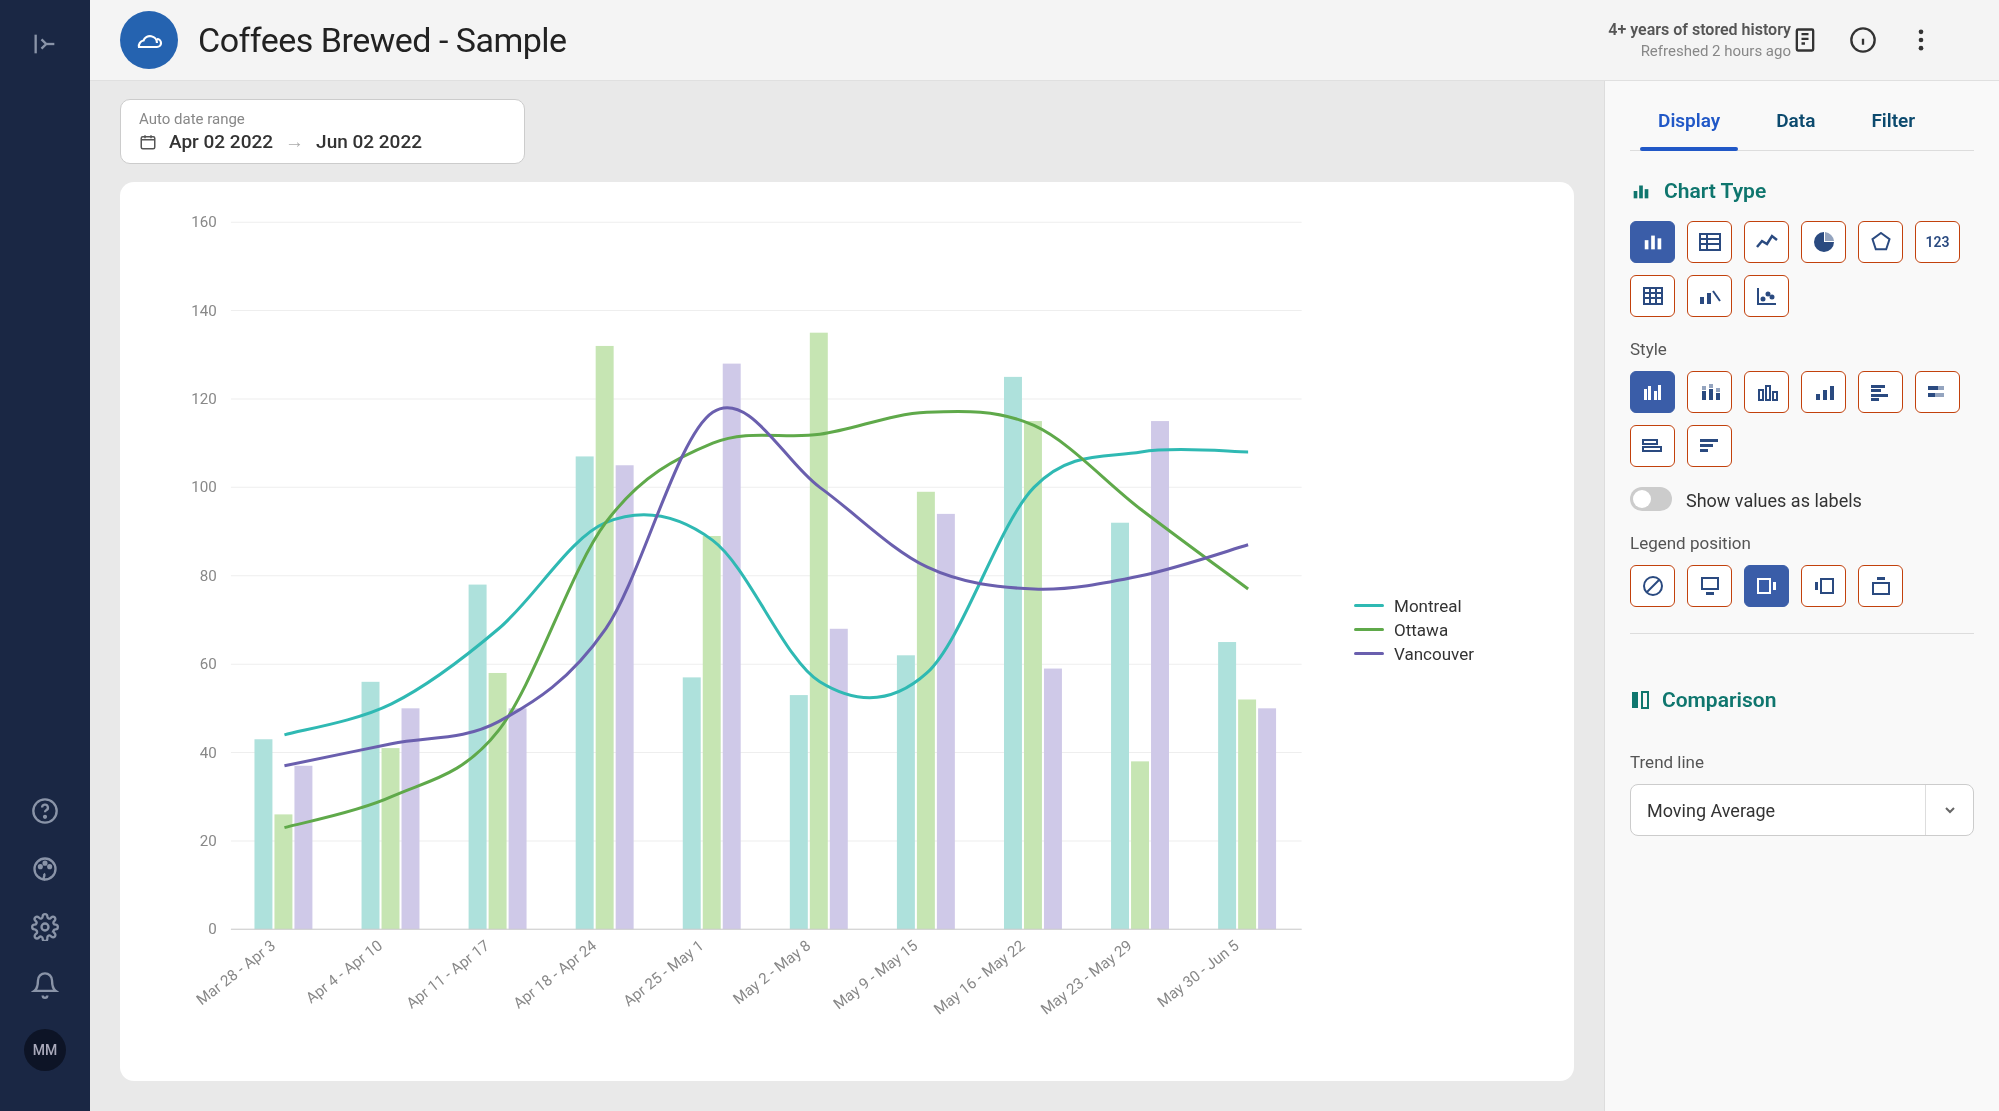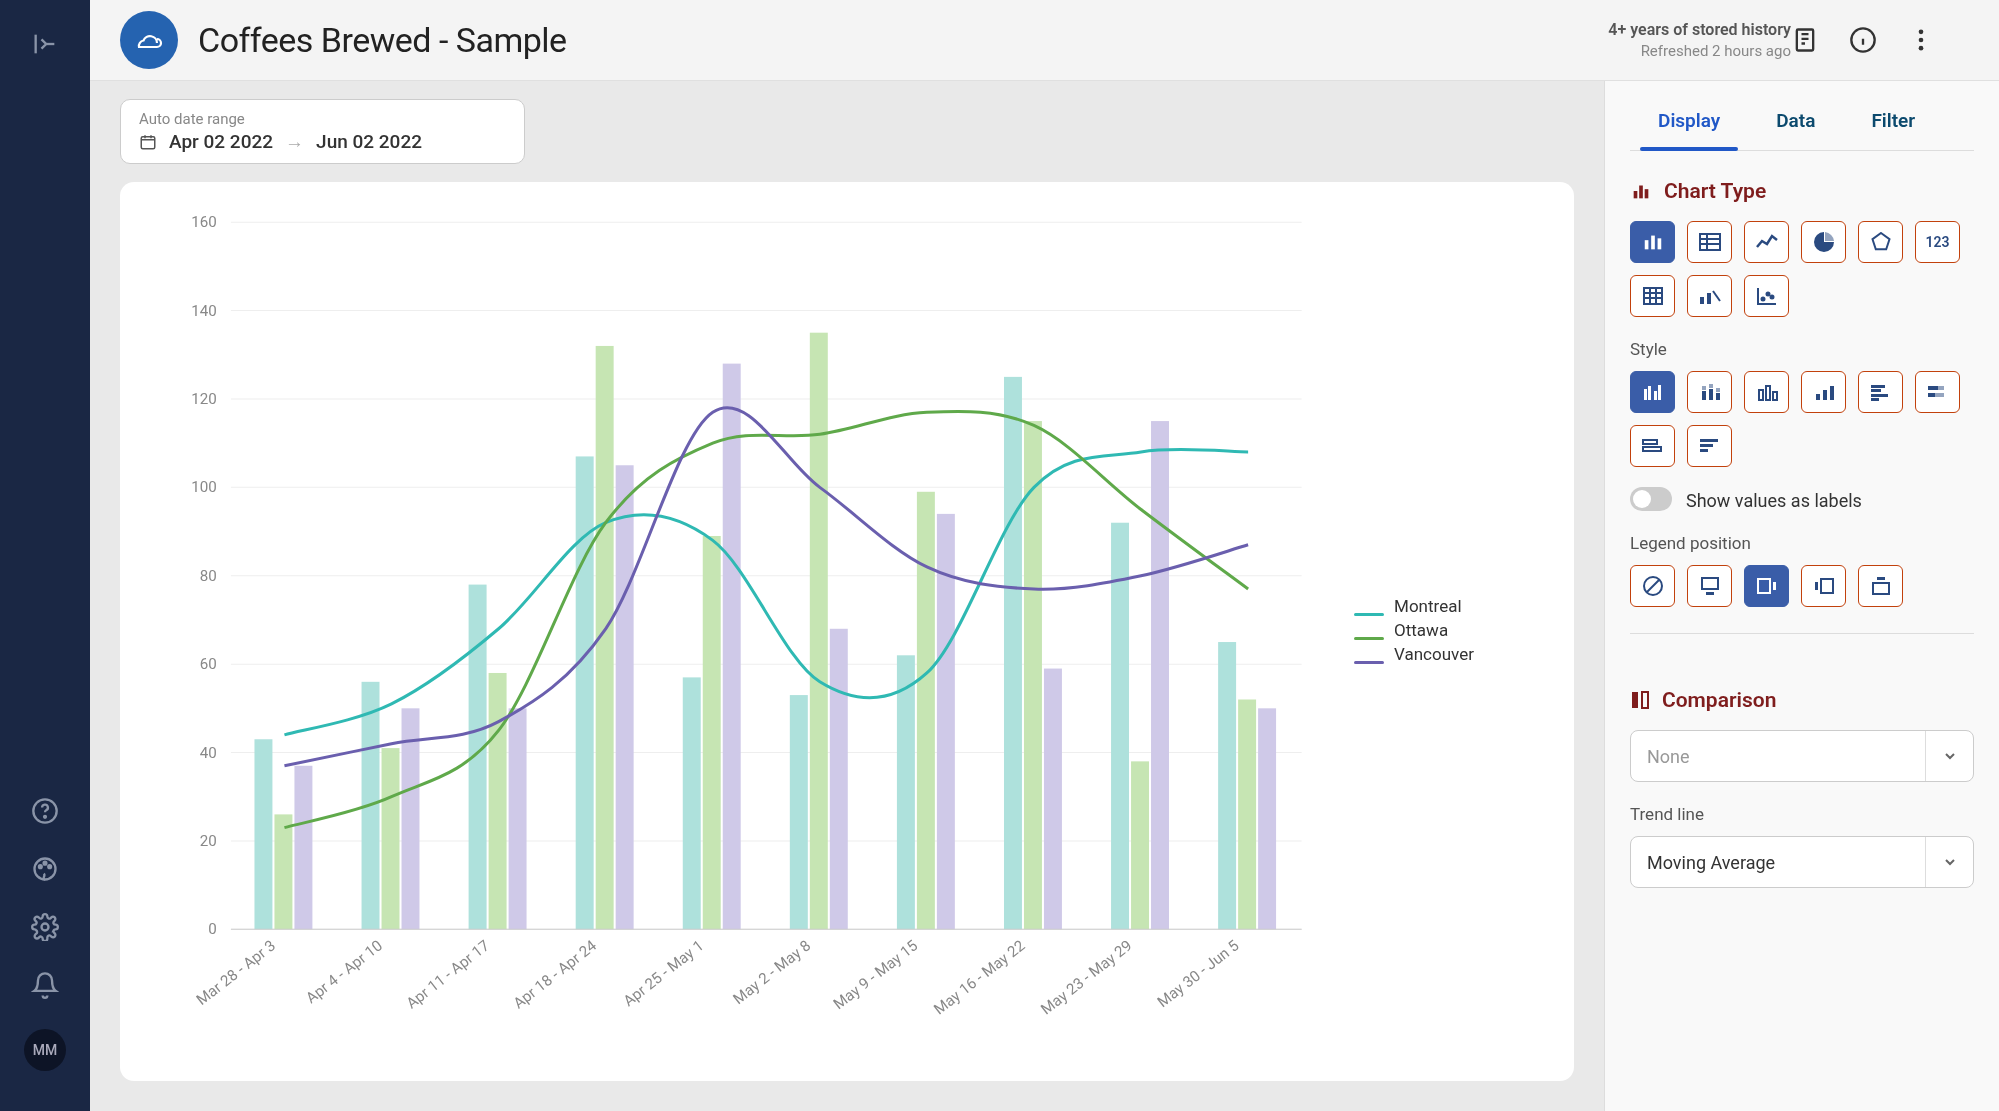--- a/index.html
+++ b/index.html
@@ -24,28 +24,28 @@
 .header-icon { width:28px; height:28px; color:#333; cursor:pointer;}
 .body { flex:1; display:flex; background:#e9e9e9;}
 .canvas { flex:1; padding:18px 30px 30px 30px; display:flex; flex-direction:column; }
 .date-pill { background:#fff; border:1px solid #ccc; border-radius:10px; padding:10px 18px; width:405px; font-size:16px; color:#333; }
 .date-pill .label { font-size:15px; color:#888; margin-bottom:2px;}
 .date-pill .range { display:flex; align-items:center; gap:12px; font-size:19px; font-weight:500;}
 .date-pill .arrow { color:#aaa;}
 .chart-card { flex:1; background:#fff; border-radius:14px; margin-top:18px; padding:20px 40px 20px 20px; display:flex; position:relative;}
 .chart-svg-wrap { flex:1; }
 .legend { position:absolute; right:100px; top:50%; transform:translateY(-50%); font-size:17px;}
-.legend-item { display:flex; align-items:flex-end; gap:10px; margin-bottom:4px;}
+.legend-item { display:flex; align-items:center; gap:10px; margin-bottom:4px;}
 .legend-swatch { width:30px; height:3px; border-radius:2px;}
 .right-panel { width:395px; background:#f9f9f9; border-left:1px solid #ddd; padding:10px 25px 20px 25px; display:flex; flex-direction:column;}
 .tabs { display:flex; border-bottom:1px solid #ddd; }
 .tab { padding:18px 28px; font-size:19px; font-weight:600; color:#0c4a6e; cursor:pointer; position:relative;}
 .tab.active { color:#2158c7;}
 .tab.active::after { content:""; position:absolute; left:10px; right:10px; bottom:-1px; height:4px; background:#2158c7; border-radius:2px;}
-.section-heading { display:flex; align-items:center; gap:12px; font-size:21px; font-weight:600; margin:28px 0 18px 0; color:#7f1d1d;}
+.section-heading { display:flex; align-items:center; gap:12px; font-size:21px; font-weight:600; margin:28px 0 18px 0; color:#0f766e;}
 .icon-grid { display:flex; flex-wrap:wrap; gap:12px; }
 .icon-btn { width:45px; height:42px; background:#fff; border:1px solid #c2410c; border-radius:6px; display:flex; align-items:center; justify-content:center; cursor:pointer; color:#2a4a80; font-size:14px; font-weight:600;}
 .icon-btn.selected { background:#3a5da8; color:#fff; border-color:#3a5da8;}
 .subhead { font-size:17px; color:#555; margin:22px 0 12px 0;}
 .toggle-row { display:flex; align-items:flex-end; gap:14px; margin-top:20px;}
 .toggle { width:42px; height:24px; background:#ccc; border-radius:12px; position:relative; cursor:pointer;}
 .toggle::after{ content:""; position:absolute; left:3px; top:3px; width:18px; height:18px; background:#fff; border-radius:50%;}
 .toggle-label { font-size:18px; color:#333;}
 .divider { height:1px; background:#ddd; margin:26px 0;}
 .select-box { background:#fff; border:1px solid #ccc; border-radius:8px; height:52px; display:flex; align-items:center; padding:0 16px; font-size:18px; color:#333; position:relative;}
@@ -401,28 +401,20 @@
 
         <div class="divider"></div>
 
         <div class="section-heading">
           <svg width="20" height="22" viewBox="0 0 20 22" fill="currentColor">
               <rect x="2" y="3" width="6" height="16"></rect>
               <rect x="12" y="3" width="6" height="16" fill="none" stroke="currentColor" stroke-width="2"></rect>
             </svg>
           <span>Comparison</span>
         </div>
-        <div class="select-box muted">
-          <span>None</span>
-          <div class="select-chevron">
-            <svg width="14" height="14" viewBox="0 0 14 14" fill="none" stroke="currentColor" stroke-width="2">
-                <path d="M3 5l4 4 4-4"></path>
-              </svg>
-          </div>
-        </div>
 
         <div class="subhead">Trend line</div>
         <div class="select-box">
           <span>Moving Average</span>
           <div class="select-chevron">
             <svg width="14" height="14" viewBox="0 0 14 14" fill="none" stroke="currentColor" stroke-width="2">
                 <path d="M3 5l4 4 4-4"></path>
               </svg>
           </div>
         </div>

